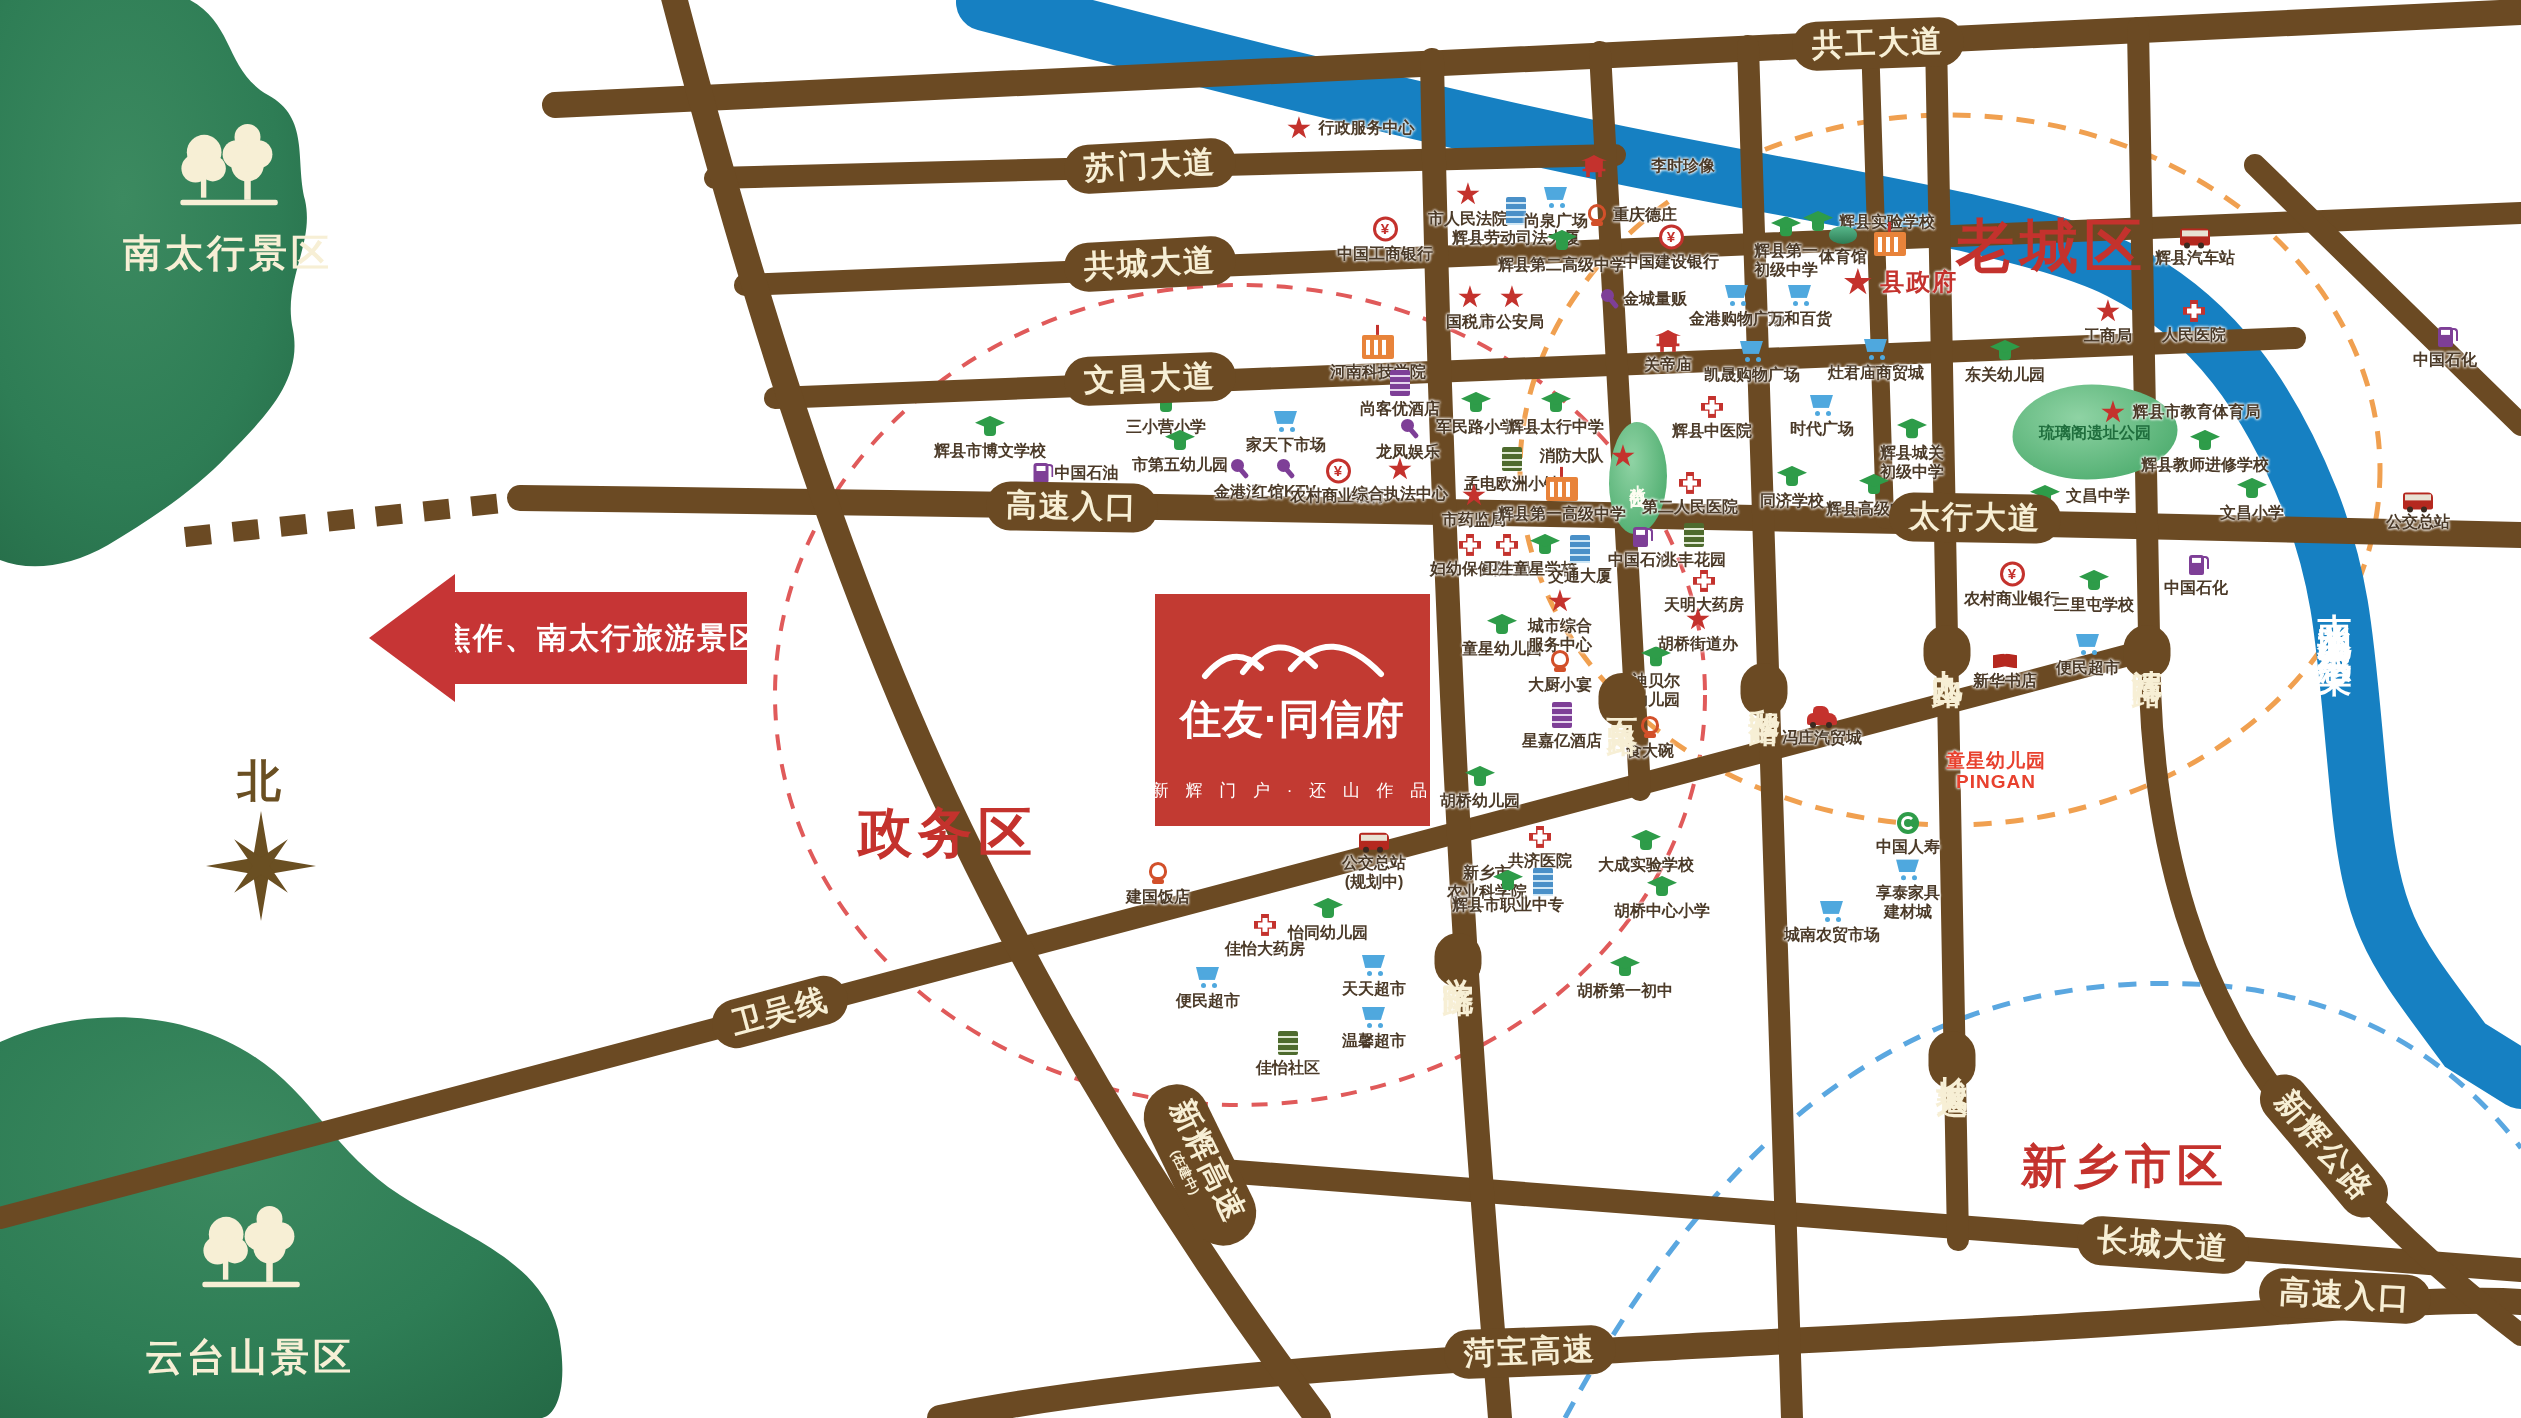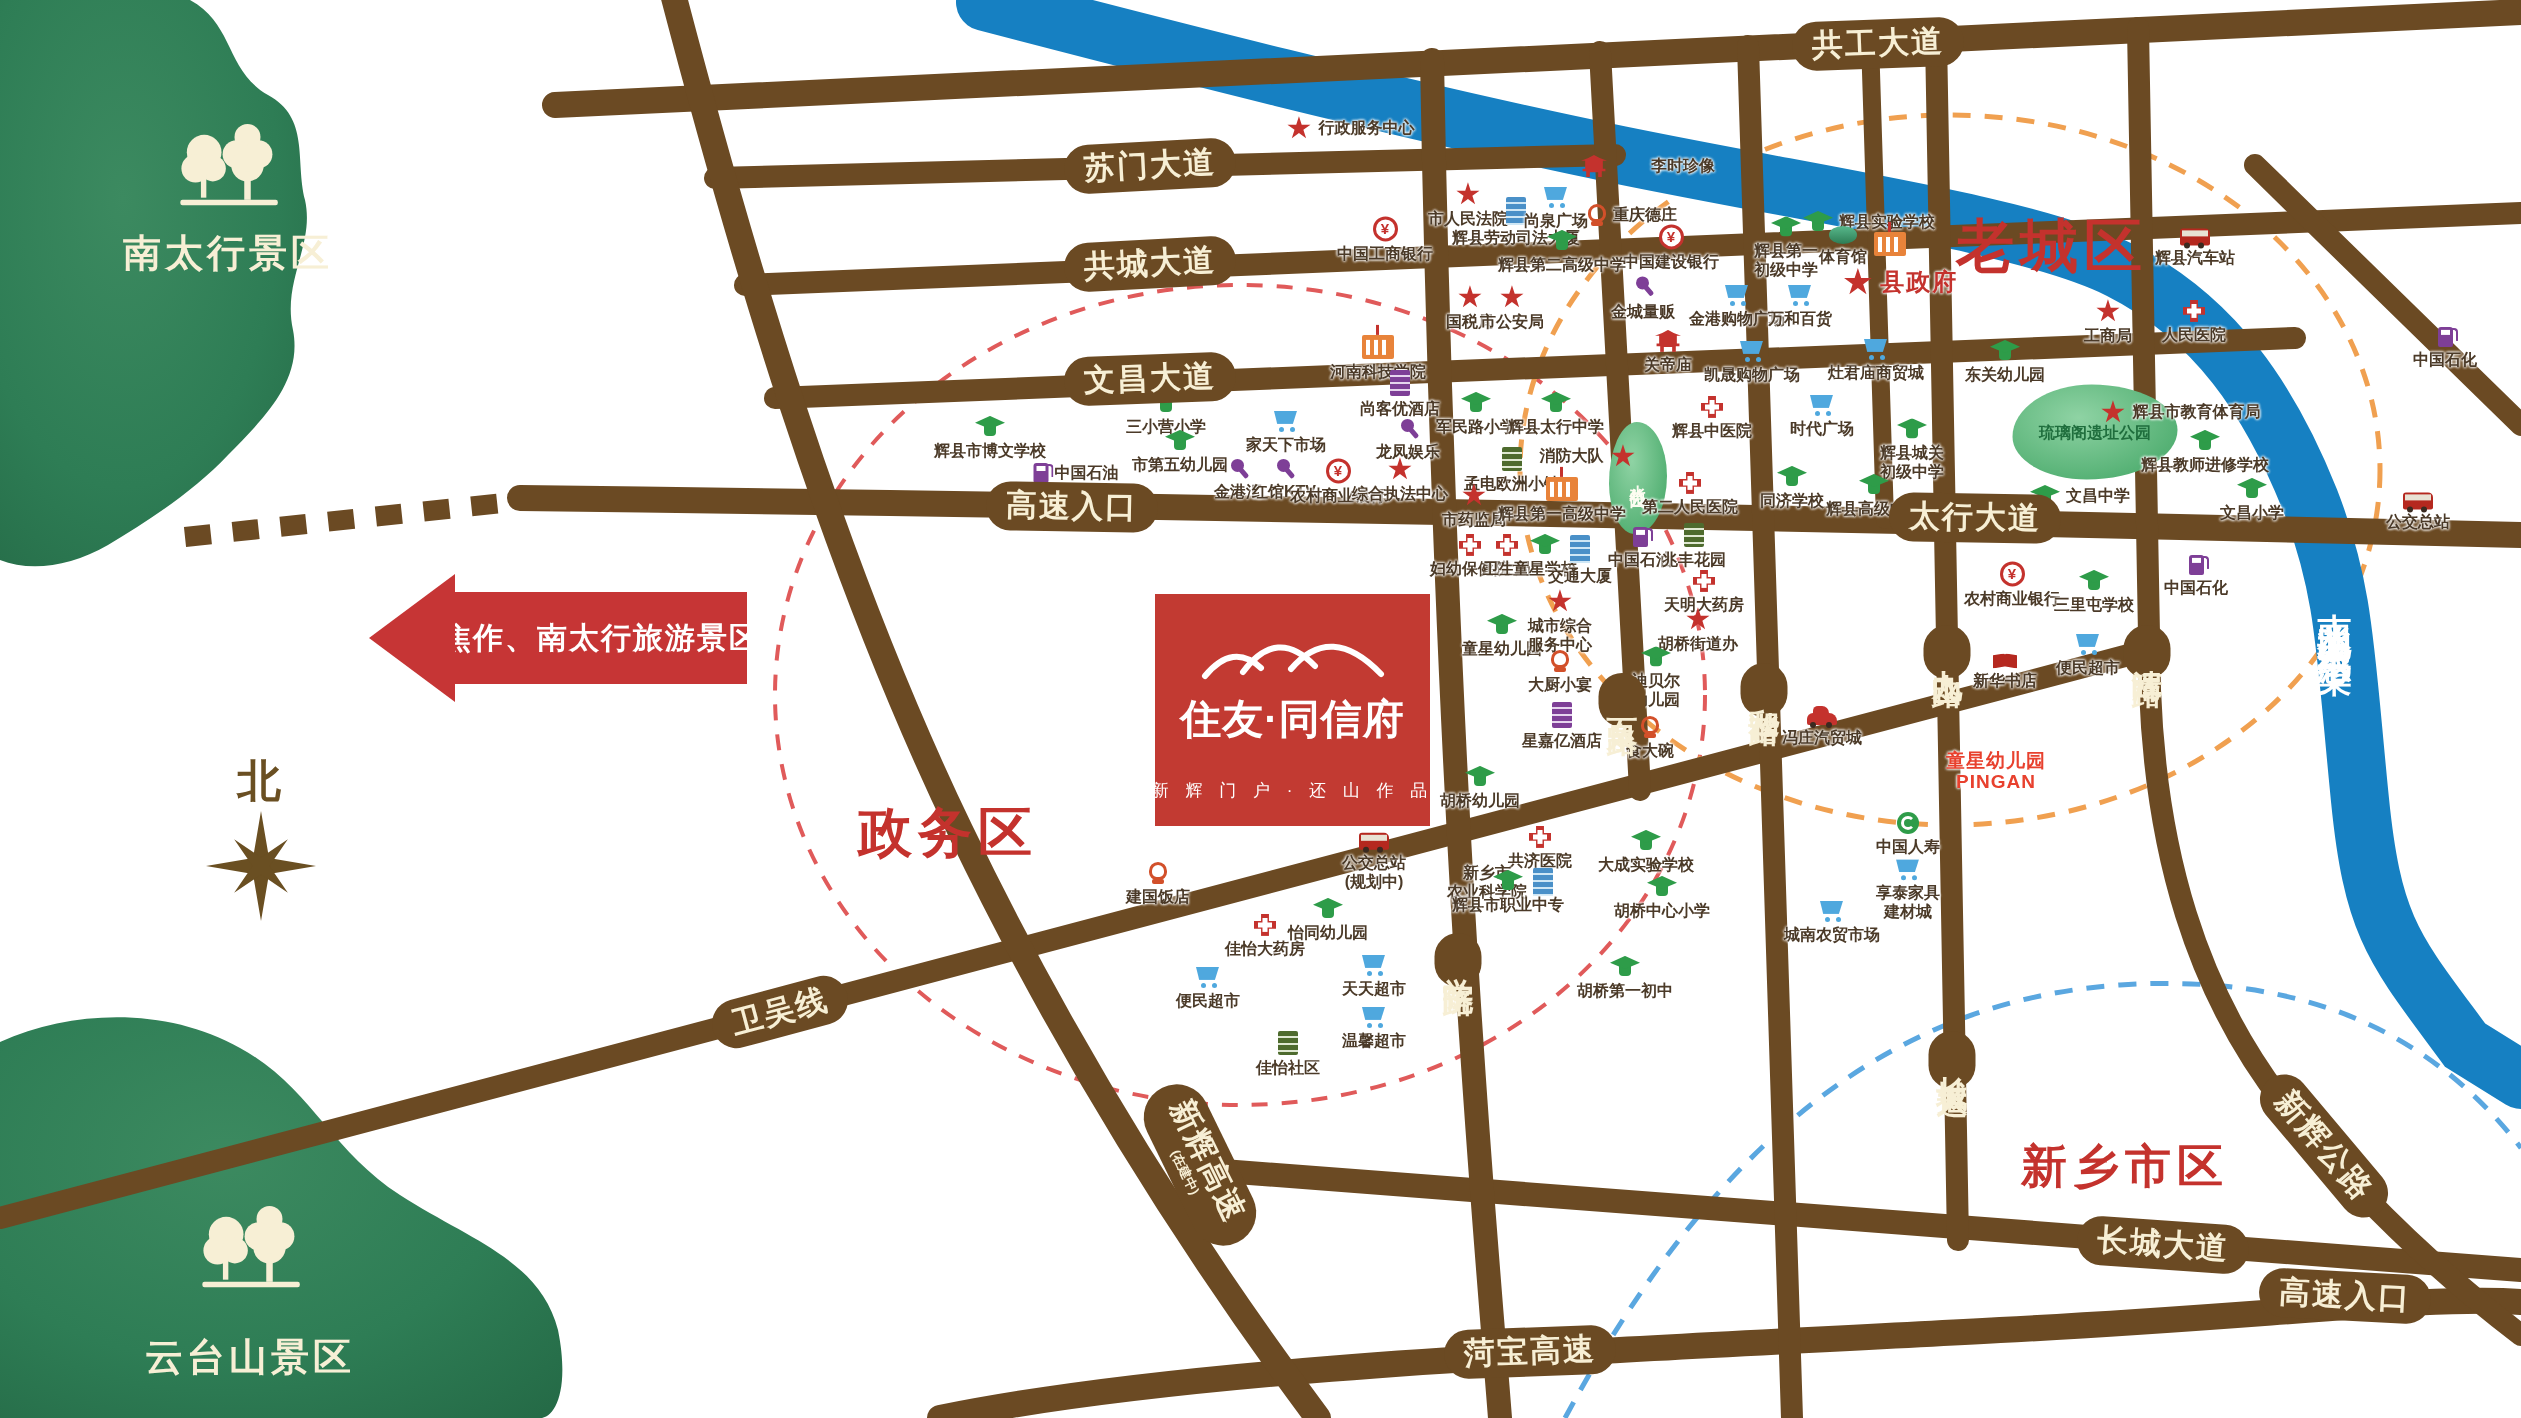--- a/index.html
+++ b/index.html
@@ -315,21 +315,21 @@
       <span class="plabel red-big">县政府</span>
     </div>
     <div class="poi" style="left: 1470px; top: 308px;">
       <span class="picon i-star">★</span>
       <span class="plabel">国税局</span>
     </div>
     <div class="poi" style="left: 1512px; top: 308px;">
       <span class="picon i-star">★</span>
       <span class="plabel">市公安局</span>
     </div>
-    <div class="poi lp-r" style="left: 1643px; top: 299px; flex-direction: column;">
+    <div class="poi lp-r" style="left: 1643px; top: 299px;">
       <span class="picon i-mic"></span>
       <span class="plabel">金城量贩</span>
     </div>
     <div class="poi" style="left: 1668px; top: 352px;">
       <span class="picon i-temple"></span>
       <span class="plabel">关帝庙</span>
     </div>
     <div class="poi" style="left: 1737px; top: 306px;">
       <span class="picon i-cart"></span>
       <span class="plabel">金港购物广场</span>

